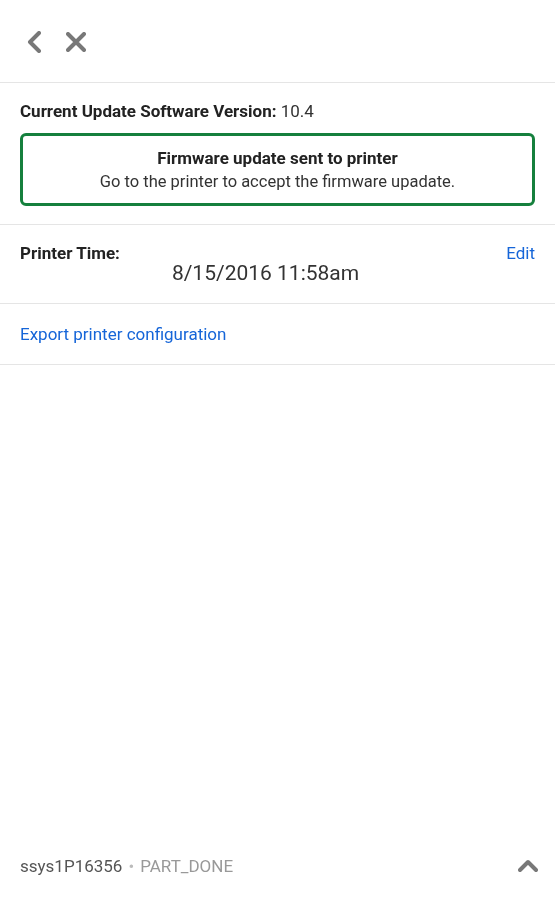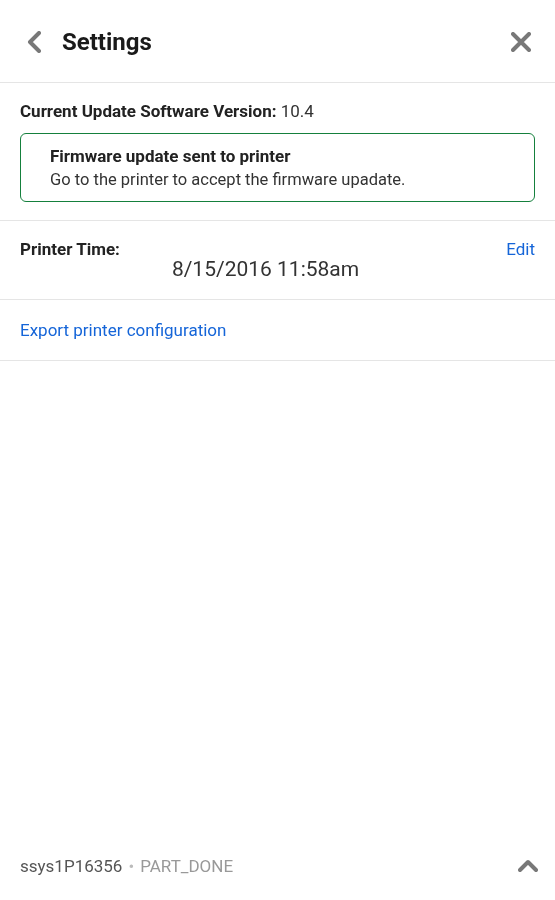--- a/index.html
+++ b/index.html
@@ -47,24 +47,25 @@
     .divider {
       border-top: 1px solid #e5e5e5;
     }
     .section {
       padding: 18px 20px;
     }
     .version-line { font-size: 17px; margin-bottom: 12px; }
     .version-label { font-weight: 700; }
     .version-value { font-weight: 400; color: #333; margin-left: 0; }
     .notice-box {
-      border: 1px solid #15803d;
+      border: 3px solid #15803d;
       border-radius: 6px;
       padding: 12px 29px;
       margin-top: 4px;
+      text-align: center;
     }
     .notice-title { font-weight: 700; font-size: 17px; margin-bottom: 4px; }
     .notice-body { font-size: 16.5px; color: #333; }
     .time-row {
       display: flex;
       align-items: flex-start;
       padding: 18px 20px;
       gap: 46px;
     }
     .time-label { font-weight: 700; font-size: 17px; }
@@ -101,21 +102,20 @@
   </style>
 </head>
 <body>
 
 <div class="header">
   <div class="back-btn">
     <svg viewBox="0 0 14 22">
       <path d="M12 2 L3 11 L12 20" fill="none" stroke="currentColor" stroke-width="4" stroke-linecap="round" stroke-linejoin="round"></path>
     </svg>
   </div>
-  <div class="title">Settings</div>
   <div class="close-btn">
     <svg viewBox="0 0 20 20">
       <path d="M2 2 L18 18 M18 2 L2 18" stroke="currentColor" stroke-width="4" stroke-linecap="round"></path>
     </svg>
   </div>
 </div>
 
 <div class="divider"></div>
 
 <div class="section">

